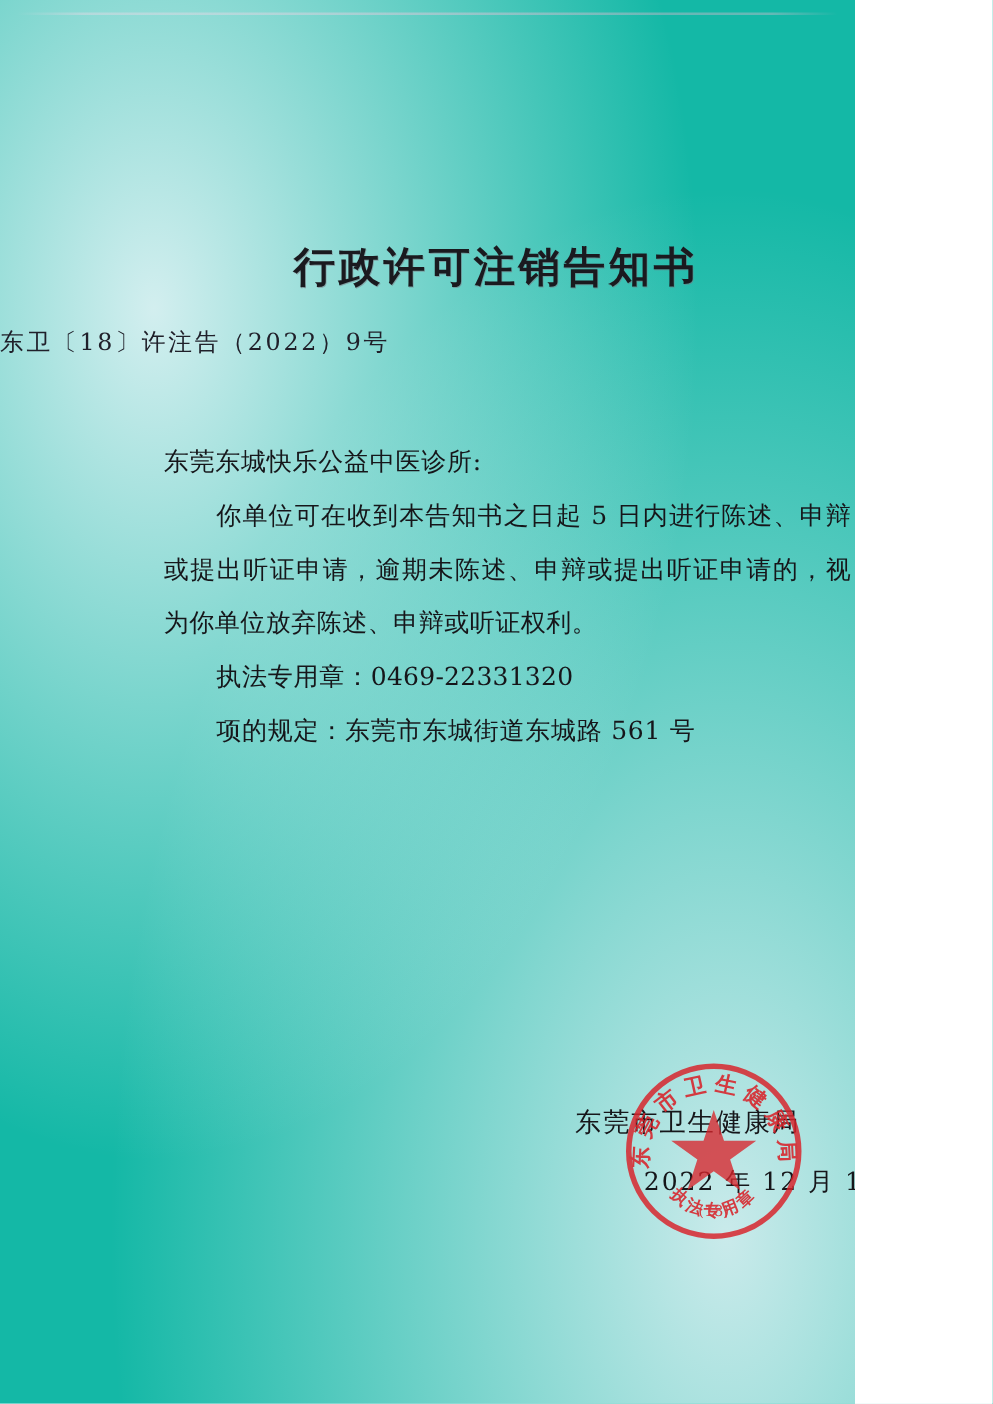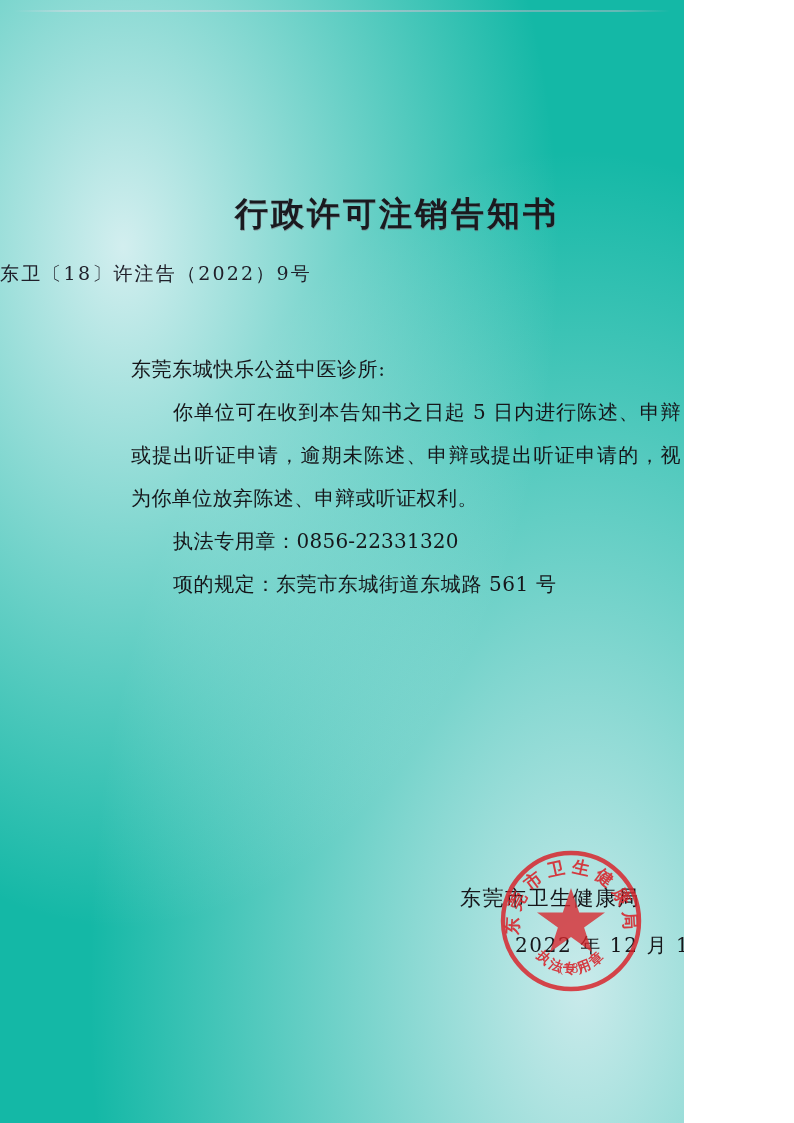--- a/index.html
+++ b/index.html
@@ -146,21 +146,21 @@
 
   <div class="body-block">
 
     <div class="recipient">东莞东城快乐公益中医诊所:</div>
 
 
     <p class="para">你单位可在收到本告知书之日起 5 日内进行陈述、申辩或提出听证申请，逾期未陈述、申辩或提出听证申请的，视为你单位放弃陈述、申辩或听证权利。</p>
 
 
     <p class="contact-line">
-      <span>执法专用章：</span><span class="latin">0856-22331320</span>
+      <span>执法专用章：</span><span class="latin">0469-22331320</span>
     </p>
 
     <p class="contact-line">
       <span>项的规定：</span><span>东莞市东城街道东城路 561 号</span>
     </p>
 
   </div>
 
   <div class="sign-block">
     <div class="sign-org">东莞市卫生健康局</div>

